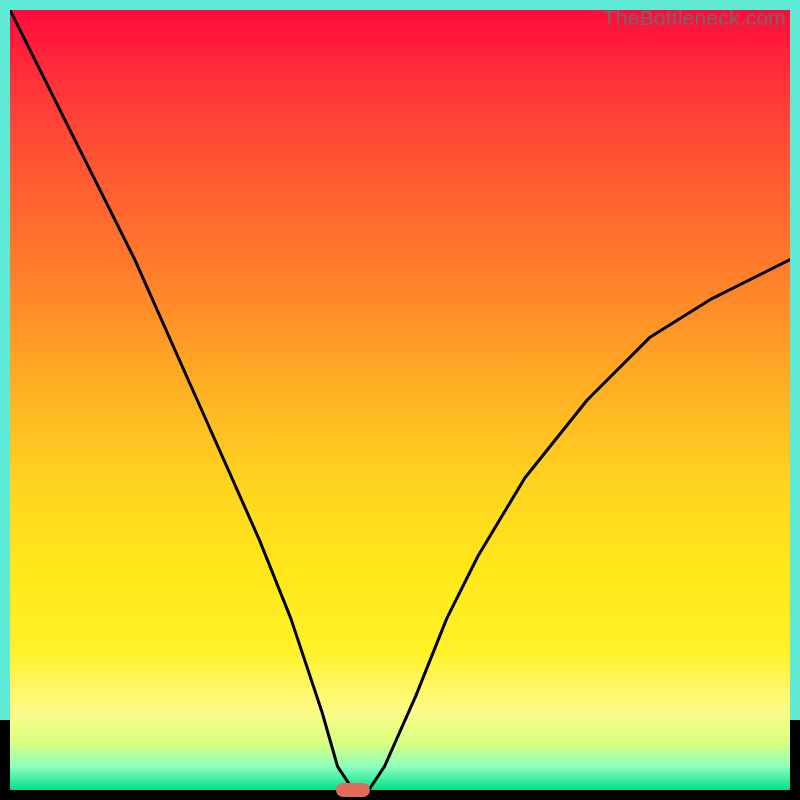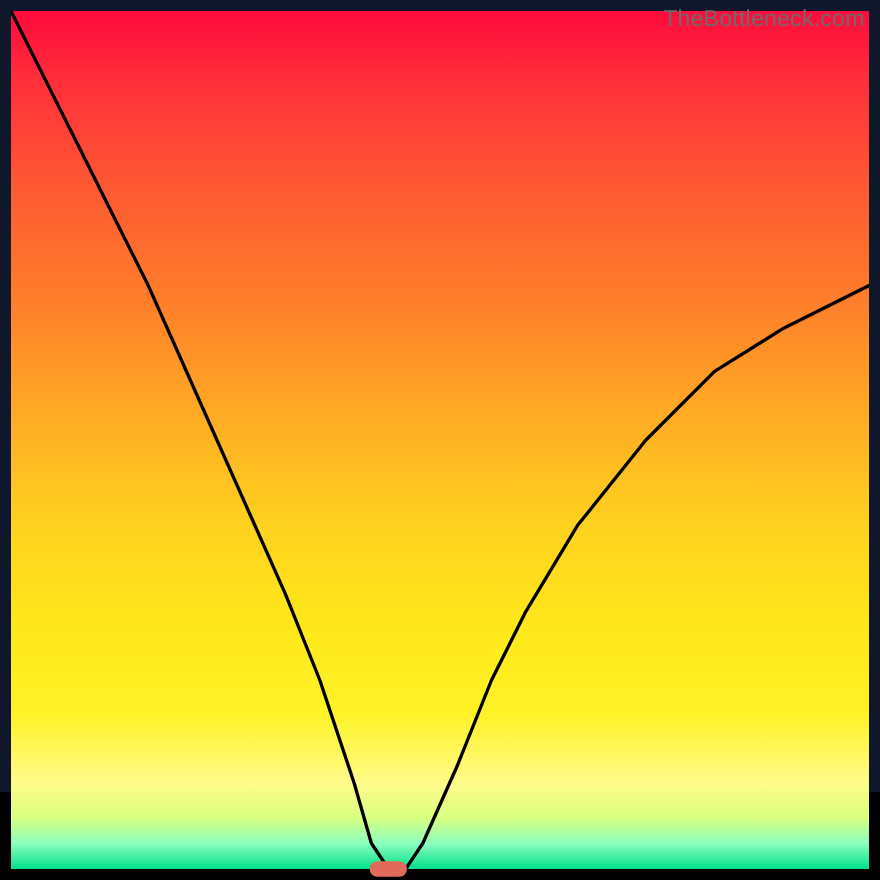--- a/index.html
+++ b/index.html
@@ -8,21 +8,21 @@
     width: 800px;
     height: 800px;
     overflow: hidden;
     background: #000;
     font-family: Arial, Helvetica, sans-serif;
   }
   .stage {
     position: relative;
     width: 800px;
     height: 720px;
-    background: #0f172a;
+    background: #5eead4;
   }
   .plot {
     position: absolute;
     left: 10px;
     top: 10px;
     width: 780px;
     height: 780px;
     background: linear-gradient(
       to bottom,
       #ff0a3c 0%,

